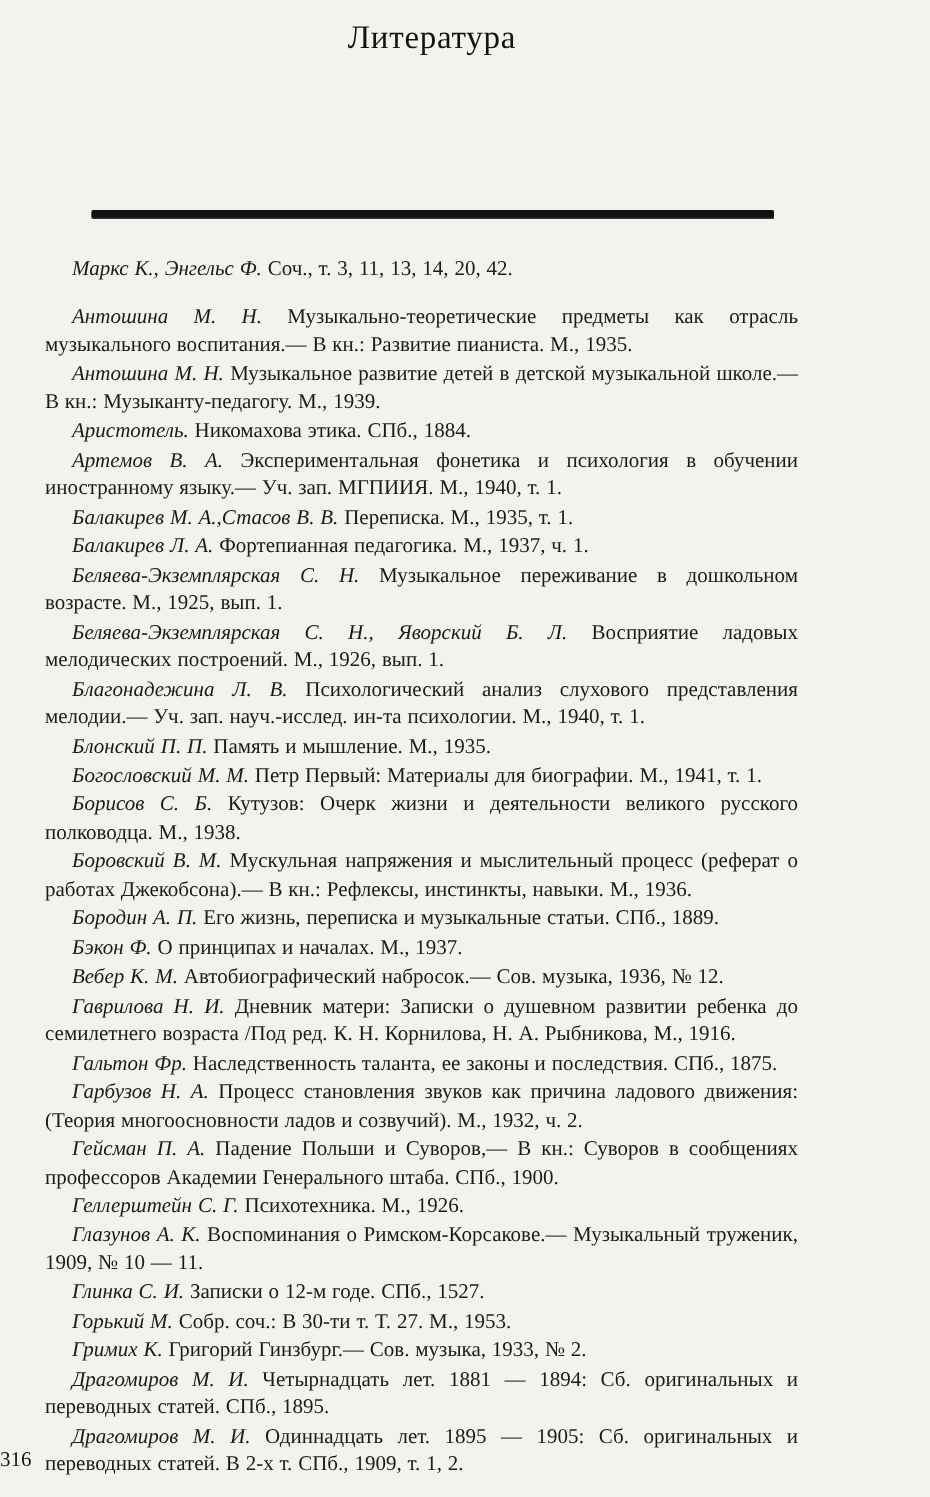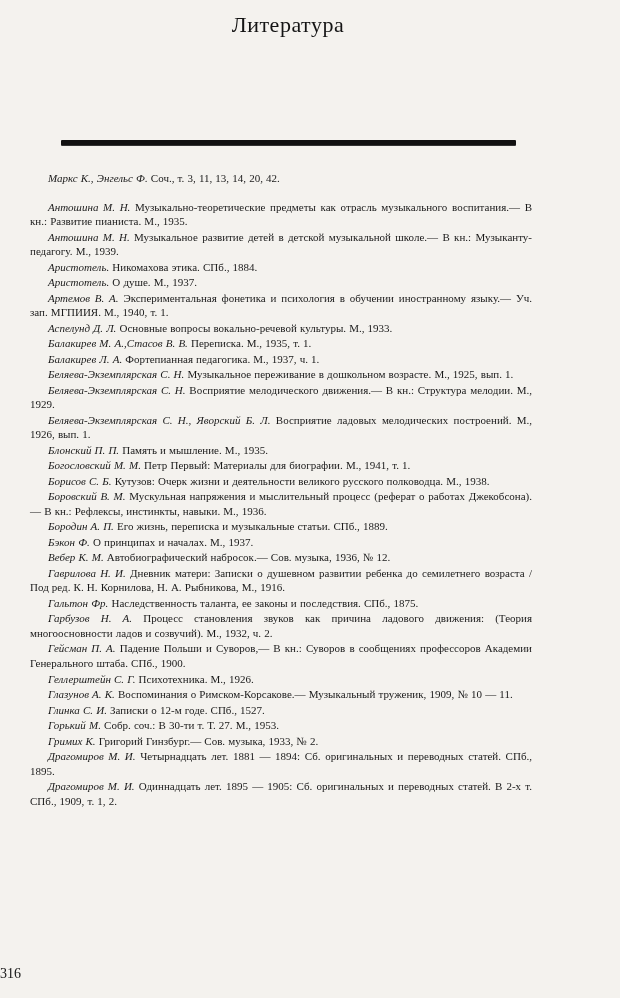--- a/index.html
+++ b/index.html
@@ -42,21 +42,21 @@
     height: 5px;
     background: #111;
     border-radius: 1px;
     box-shadow: 0 1px 0 #333;
   }
   .entries {
     margin-top: 26px;
     padding: 0 28px 0 30px;
   }
   .entry {
-    font-size: 11px;
+    font-size: 14px;
     line-height: 1.32;
     text-align: justify;
     text-indent: 18px;
     margin: 0 16px 1px 0;
     word-spacing: 0.4px;
   }
   .group-gap {
     height: 13px;
   }
   .au {
@@ -83,28 +83,26 @@
     <div class="rule"></div>
   </div>
 
   <div class="entries">
     <div id="entries-root">
         <p class="entry"><span class="au">Маркс К., Энгельс Ф.</span><span> Соч., т. 3, 11, 13, 14, 20, 42.</span></p>
         <div class="group-gap"></div>
         <p class="entry"><span class="au">Антошина М. Н.</span><span> Музыкально-теоретические предметы как отрасль музыкального воспитания.— В кн.: Развитие пианиста. М., 1935.</span></p>
         <p class="entry"><span class="au">Антошина М. Н.</span><span> Музыкальное развитие детей в детской музыкальной школе.— В кн.: Музыканту-педагогу. М., 1939.</span></p>
         <p class="entry"><span class="au">Аристотель.</span><span> Никомахова этика. СПб., 1884.</span></p>
-        <p class="entry"><span class="au">Аристотель.</span><span> О душе. М., 1937.</span></p>
         <p class="entry"><span class="au">Артемов В. А.</span><span> Экспериментальная фонетика и психология в обучении иностранному языку.— Уч. зап. МГПИИЯ. М., 1940, т. 1.</span></p>
-        <p class="entry"><span class="au">Аспелунд Д. Л.</span><span> Основные вопросы вокально-речевой культуры. М., 1933.</span></p>
         <p class="entry"><span class="au">Балакирев М. А.,Стасов В. В.</span><span> Переписка. М., 1935, т. 1.</span></p>
         <p class="entry"><span class="au">Балакирев Л. А.</span><span> Фортепианная педагогика. М., 1937, ч. 1.</span></p>
         <p class="entry"><span class="au">Беляева-Экземплярская С. Н.</span><span> Музыкальное переживание в дошкольном возрасте. М., 1925, вып. 1.</span></p>
-        <p class="entry"><span class="au">Беляева-Экземплярская С. Н.</span><span> Восприятие мелодического движения.— В кн.: Структура мелодии. М., 1929.</span></p>
         <p class="entry"><span class="au">Беляева-Экземплярская С. Н., Яворский Б. Л.</span><span> Восприятие ладовых мелодических построений. М., 1926, вып. 1.</span></p>
+        <p class="entry"><span class="au">Благонадежина Л. В.</span><span> Психологический анализ слухового представления мелодии.— Уч. зап. науч.-исслед. ин-та психологии. М., 1940, т. 1.</span></p>
         <p class="entry"><span class="au">Блонский П. П.</span><span> Память и мышление. М., 1935.</span></p>
         <p class="entry"><span class="au">Богословский М. М.</span><span> Петр Первый: Материалы для биографии. М., 1941, т. 1.</span></p>
         <p class="entry"><span class="au">Борисов С. Б.</span><span> Кутузов: Очерк жизни и деятельности великого русского полководца. М., 1938.</span></p>
         <p class="entry"><span class="au">Боровский В. М.</span><span> Мускульная напряжения и мыслительный процесс (реферат о работах Джекобсона).— В кн.: Рефлексы, инстинкты, навыки. М., 1936.</span></p>
         <p class="entry"><span class="au">Бородин А. П.</span><span> Его жизнь, переписка и музыкальные статьи. СПб., 1889.</span></p>
         <p class="entry"><span class="au">Бэкон Ф.</span><span> О принципах и началах. М., 1937.</span></p>
         <p class="entry"><span class="au">Вебер К. М.</span><span> Автобиографический набросок.— Сов. музыка, 1936, № 12.</span></p>
         <p class="entry"><span class="au">Гаврилова Н. И.</span><span> Дневник матери: Записки о душевном развитии ребенка до семилетнего возраста /Под ред. К. Н. Корнилова, Н. А. Рыбникова, М., 1916.</span></p>
         <p class="entry"><span class="au">Гальтон Фр.</span><span> Наследственность таланта, ее законы и последствия. СПб., 1875.</span></p>
         <p class="entry"><span class="au">Гарбузов Н. А.</span><span> Процесс становления звуков как причина ладового движения: (Теория многоосновности ладов и созвучий). М., 1932, ч. 2.</span></p>

